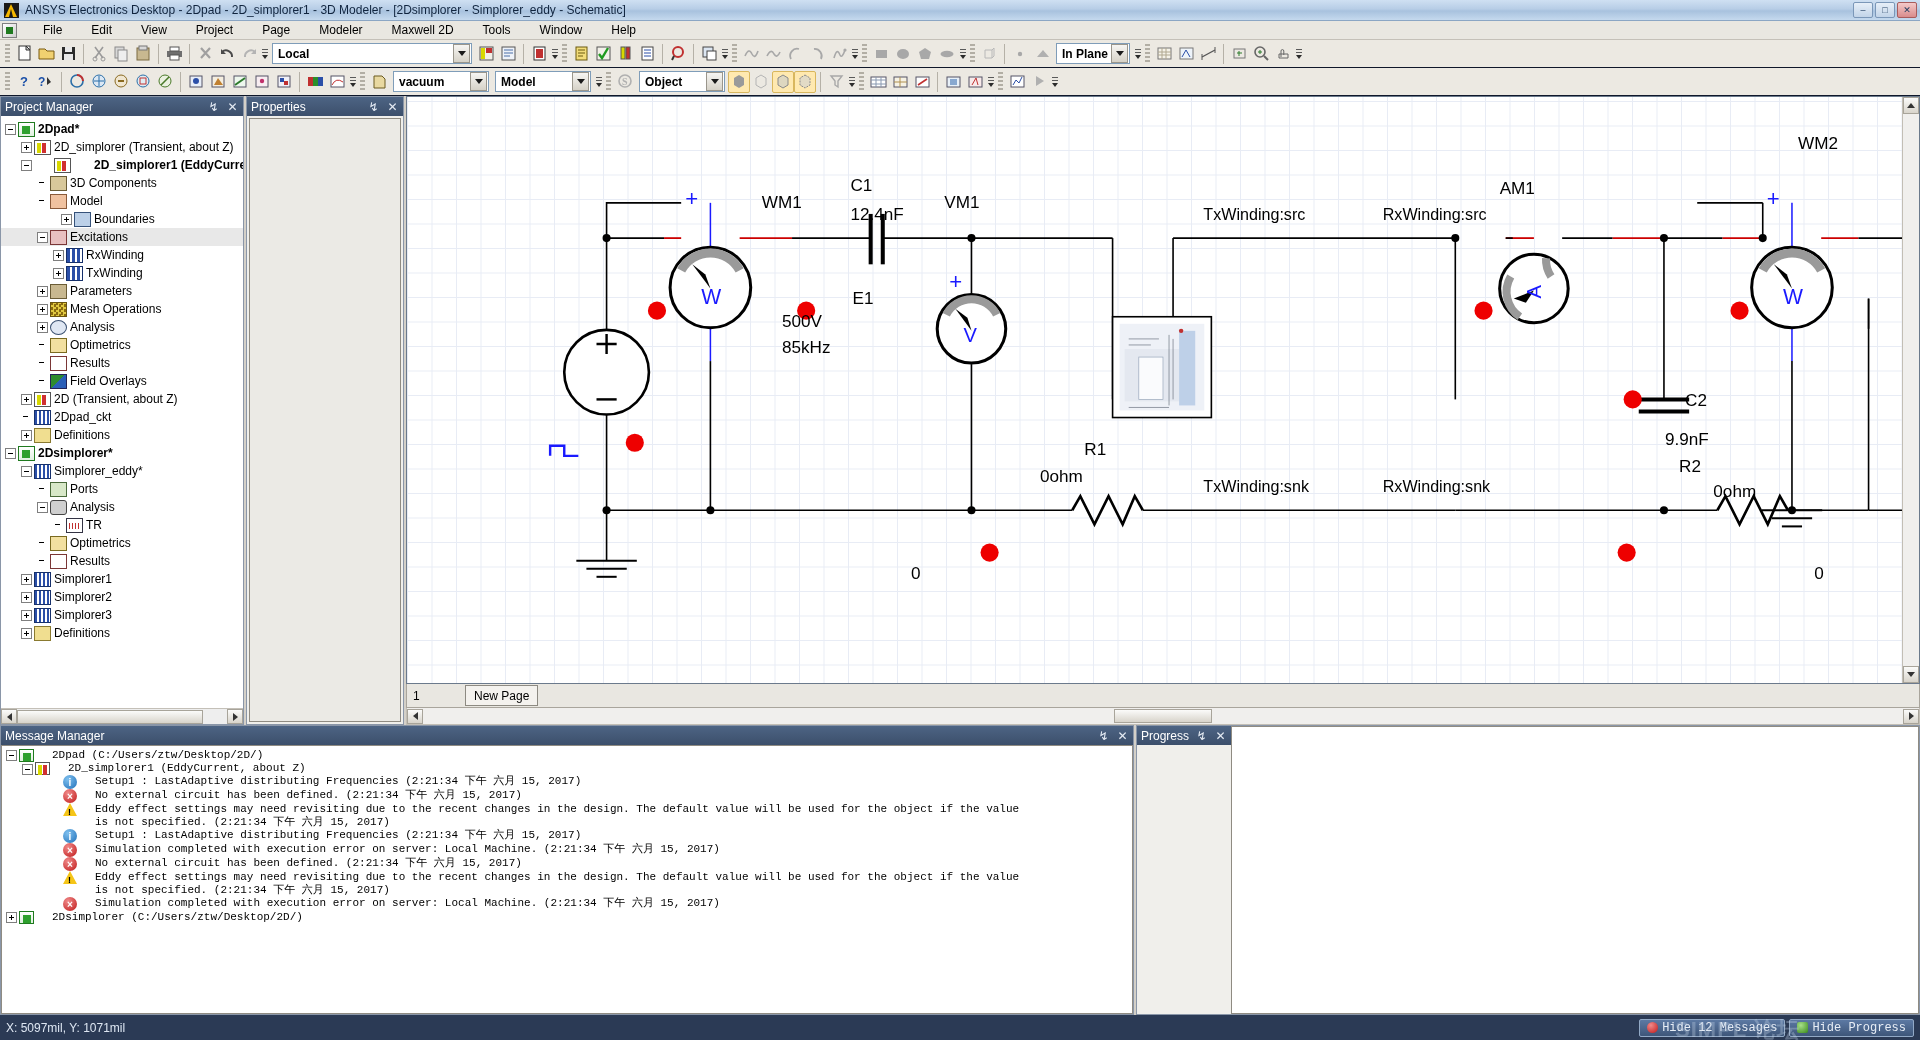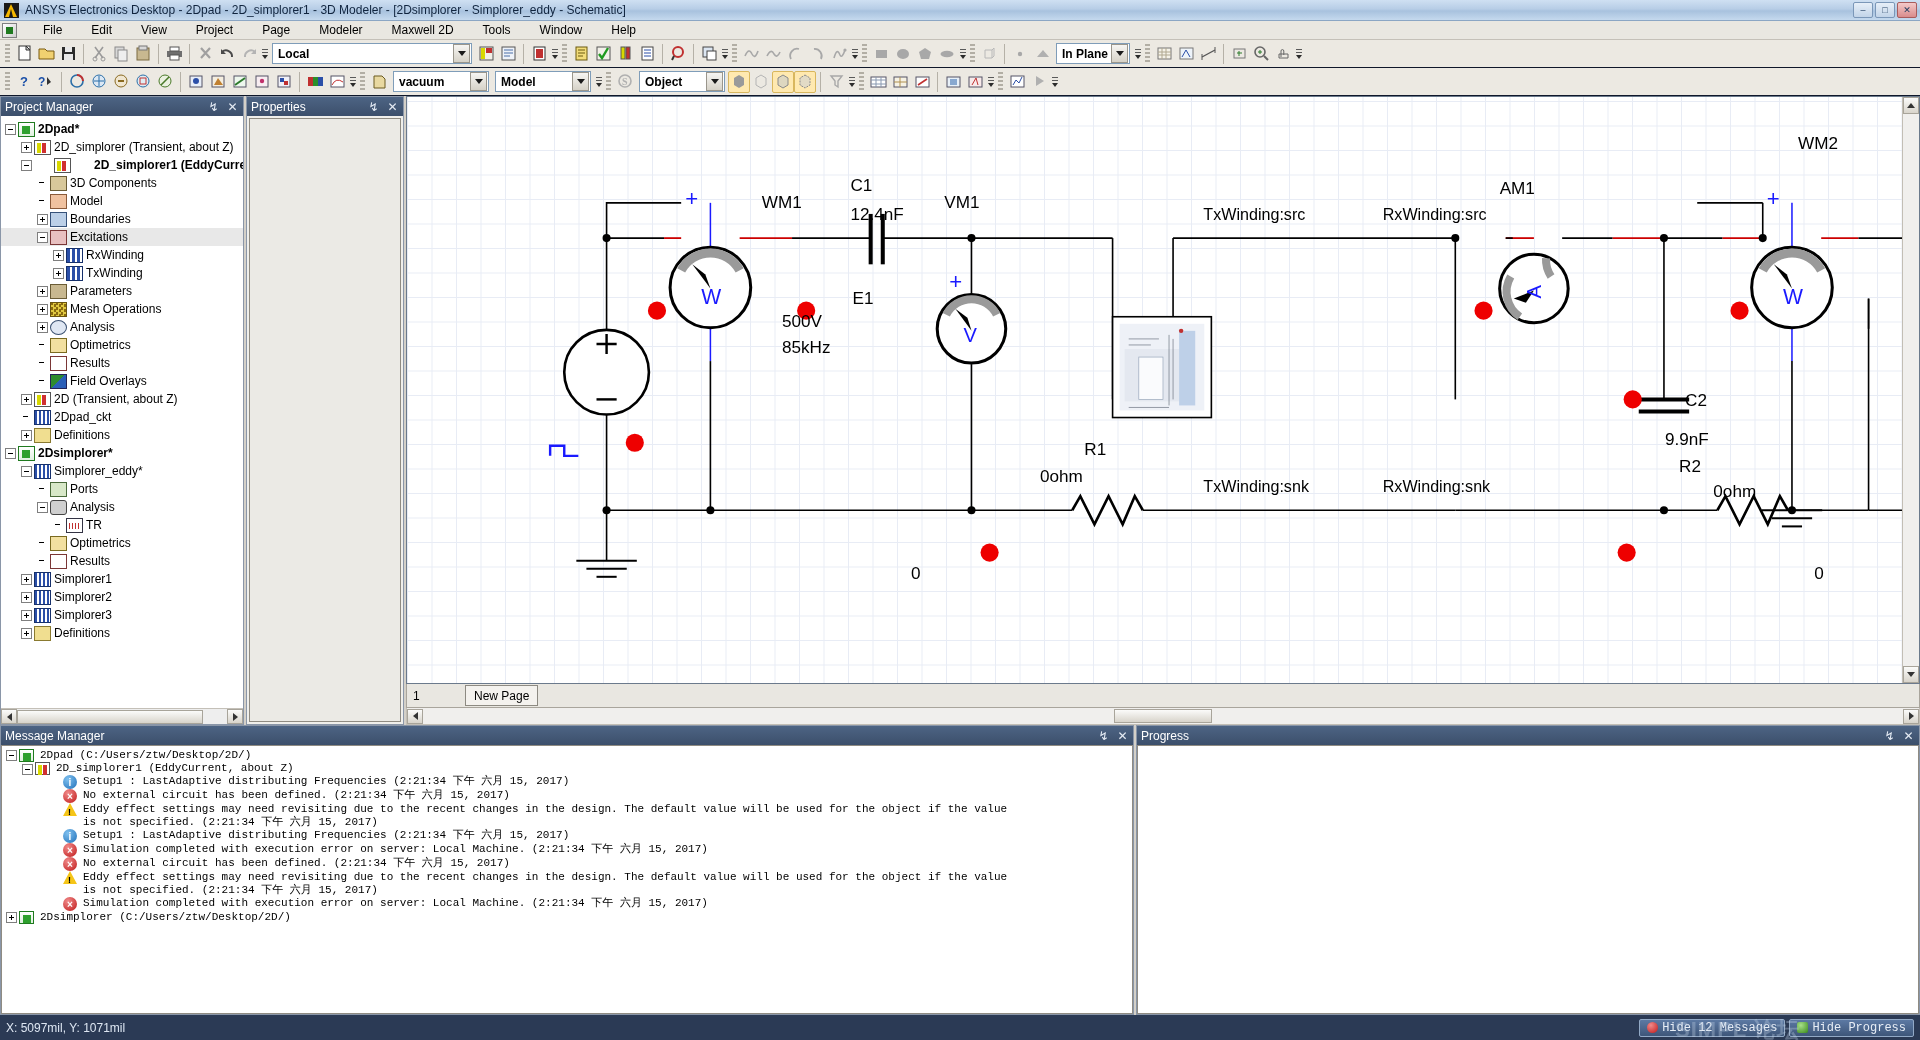--- a/index.html
+++ b/index.html
@@ -224,23 +224,23 @@
   .msg-body { flex: 1 1 auto; background: #fff; border: 1px solid #8f8b82; overflow: hidden; padding: 3px 0 0 0; }
   .mrow { display:flex; align-items:flex-start; font-size: 11px; font-family: "Liberation Mono", monospace; color:#000; line-height: 13px; white-space: nowrap; }
   .mrow .exp { width:11px;height:11px;flex:0 0 11px;border:1px solid #7f7f7f;background:#fff;position:relative;margin:1px 2px 0 0;}
   .mrow .exp::before{content:"";position:absolute;left:2px;top:4px;width:5px;height:1px;background:#000;}
   .mrow .exp.plus::after{content:"";position:absolute;left:4px;top:2px;width:1px;height:5px;background:#000;}
   .micon { width:14px;height:14px;flex:0 0 14px;margin-right:4px;border-radius:50%;display:flex;align-items:center;justify-content:center;font-size:10px;color:#fff;font-weight:bold;font-family:"Liberation Sans",sans-serif;}
   .micon.info { background: radial-gradient(circle at 35% 30%, #7fc0ef, #1f6fb8); }
   .micon.err  { background: radial-gradient(circle at 35% 30%, #f08a8a, #c01818); }
   .micon.warn { background: none; width:0; height:0; border-left:7px solid transparent; border-right:7px solid transparent; border-bottom:13px solid #f5c518; border-radius:0; position:relative;}
   .micon.warn::after{content:"!";position:absolute;left:-2px;top:3px;font-size:9px;color:#000;font-weight:bold;}
-  .mtxt { margin-left: 2px; }
-
-  .progress { width: 784px; flex: 0 0 784px; margin-left: 2px; display: flex; flex-direction: column; }
+  .mtxt { margin-left: 14px; }
+
+  .progress { width: 784px; flex: 0 0 784px; margin-left: 2px; display: flex; flex-direction: row; }
   .prog-body { flex: 1 1 auto; background: #fff; border: 1px solid #8f8b82; }
 
   
   .statusbar {
     height: 25px; flex: 0 0 25px;
     background: #2b3a55; color: #dde6f2;
     display: flex; align-items: center; justify-content: space-between;
     padding: 0 6px; font-size: 12px; position: relative;
   }
   .status-right { display: flex; gap: 4px; align-items: center; }
@@ -756,21 +756,21 @@
           <div class="tnode" style="padding-left: 36px;">
             <span class="exp none"></span>
             <span class="ico ico-3dcomp"></span>
             <span class="lbl">3D Components</span>
           </div>
           <div class="tnode" style="padding-left: 36px;">
             <span class="exp none"></span>
             <span class="ico ico-model"></span>
             <span class="lbl">Model</span>
           </div>
-          <div class="tnode" style="padding-left: 36px;">
+          <div class="tnode" style="padding-left: 36px; margin-left: 24px;">
             <span class="exp plus"></span>
             <span class="ico ico-bound"></span>
             <span class="lbl">Boundaries</span>
           </div>
           <div class="tnode sel" style="padding-left: 36px;">
             <span class="exp"></span>
             <span class="ico ico-excit"></span>
             <span class="lbl">Excitations</span>
           </div>
           <div class="tnode" style="padding-left: 52px;">

